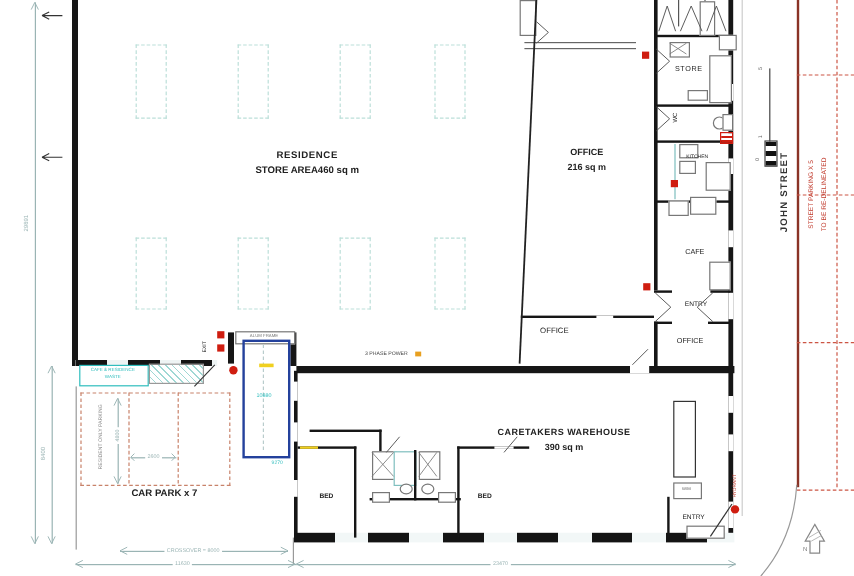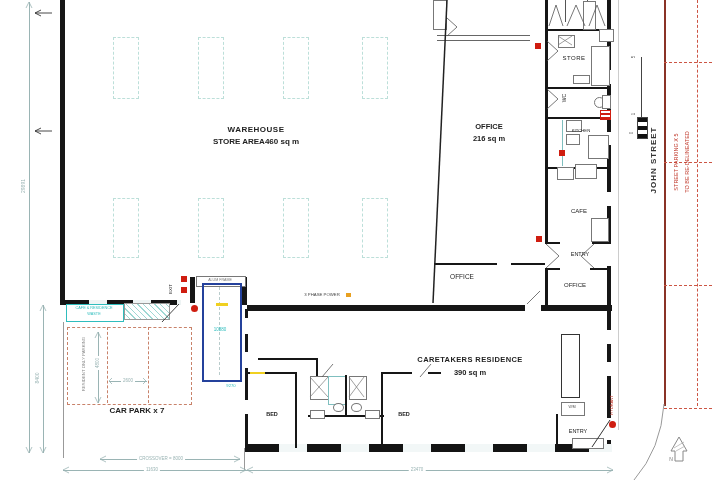--- a/index.html
+++ b/index.html
@@ -44,21 +44,21 @@
 
   <div class="sky" style="left:113px;top:37px;width:24px;height:60px"></div>
   <div class="sky" style="left:198px;top:37px;width:24px;height:60px"></div>
   <div class="sky" style="left:283px;top:37px;width:24px;height:60px"></div>
   <div class="sky" style="left:362px;top:37px;width:24px;height:60px"></div>
   <div class="sky" style="left:113px;top:198px;width:24px;height:58px"></div>
   <div class="sky" style="left:198px;top:198px;width:24px;height:58px"></div>
   <div class="sky" style="left:283px;top:198px;width:24px;height:58px"></div>
   <div class="sky" style="left:362px;top:198px;width:24px;height:58px"></div>
 
-  <div class="lbl b" style="left:256px;top:130px;font-size:8px;letter-spacing:.5px">WAREHOUSE</div>
+  <div class="lbl b" style="left:256px;top:130px;font-size:8px;letter-spacing:.5px">RESIDENCE</div>
   <div class="lbl b" style="left:256px;top:142px;font-size:8px">STORE AREA460 sq m</div>
 
   <div class="a" style="left:437px;top:35px;width:93px;height:1px;background:#666"></div>
   <div class="a" style="left:437px;top:40px;width:93px;height:1px;background:#666"></div>
   <div class="box" style="left:433px;top:0;width:12px;height:28px"></div>
   <div class="lbl b" style="left:489px;top:127px;font-size:7.5px">OFFICE</div>
   <div class="lbl b" style="left:489px;top:139px;font-size:7.5px">216 sq m</div>
   <div class="a" style="left:434px;top:263px;width:111px;height:2px;background:#161616"></div>
   <div class="a" style="left:497px;top:263px;width:14px;height:2px;background:#fff"></div>
   <div class="lbl" style="left:462px;top:277px;font-size:6.5px">OFFICE</div>
@@ -130,21 +130,21 @@
   <div class="fire" style="left:191px;top:305px;width:7px;height:7px;border-radius:50%"></div>
   <div class="fire" style="left:609px;top:421px;width:7px;height:7px;border-radius:50%"></div>
   <div class="lbl rot red" style="left:612px;top:405px;font-size:4px">HYDRANT</div>
 
   <div class="w" style="left:245px;top:309px;width:3px;height:139px"></div>
   <div class="a" style="left:245px;top:318px;width:3px;height:16px;background:#fff"></div>
   <div class="a" style="left:245px;top:352px;width:3px;height:16px;background:#fff"></div>
   <div class="a" style="left:245px;top:400px;width:3px;height:14px;background:#fff"></div>
   <div class="a" style="left:245px;top:444px;width:367px;height:8px;background:repeating-linear-gradient(90deg,#141414 0 34px,#f2f7f7 34px 62px)"></div>
 
-  <div class="lbl b" style="left:470px;top:360px;font-size:7.5px;letter-spacing:.4px">CARETAKERS RESIDENCE</div>
+  <div class="lbl b" style="left:470px;top:360px;font-size:7.5px;letter-spacing:.4px">CARETAKERS WAREHOUSE</div>
   <div class="lbl b" style="left:470px;top:373px;font-size:7.5px">390 sq m</div>
 
   <div class="a" style="left:258px;top:358px;width:60px;height:2px;background:#161616"></div>
   <div class="a" style="left:316px;top:358px;width:2px;height:20px;background:#161616"></div>
   <div class="a" style="left:248px;top:372px;width:49px;height:2px;background:#161616"></div>
   <div class="a" style="left:250px;top:372px;width:15px;height:2px;background:#f0d020"></div>
   <div class="a" style="left:295px;top:372px;width:2px;height:76px;background:#161616"></div>
   <div class="lbl b" style="left:272px;top:415px;font-size:5.5px">BED</div>
 
   <div class="box" style="left:310px;top:376px;width:19px;height:22px"></div>

